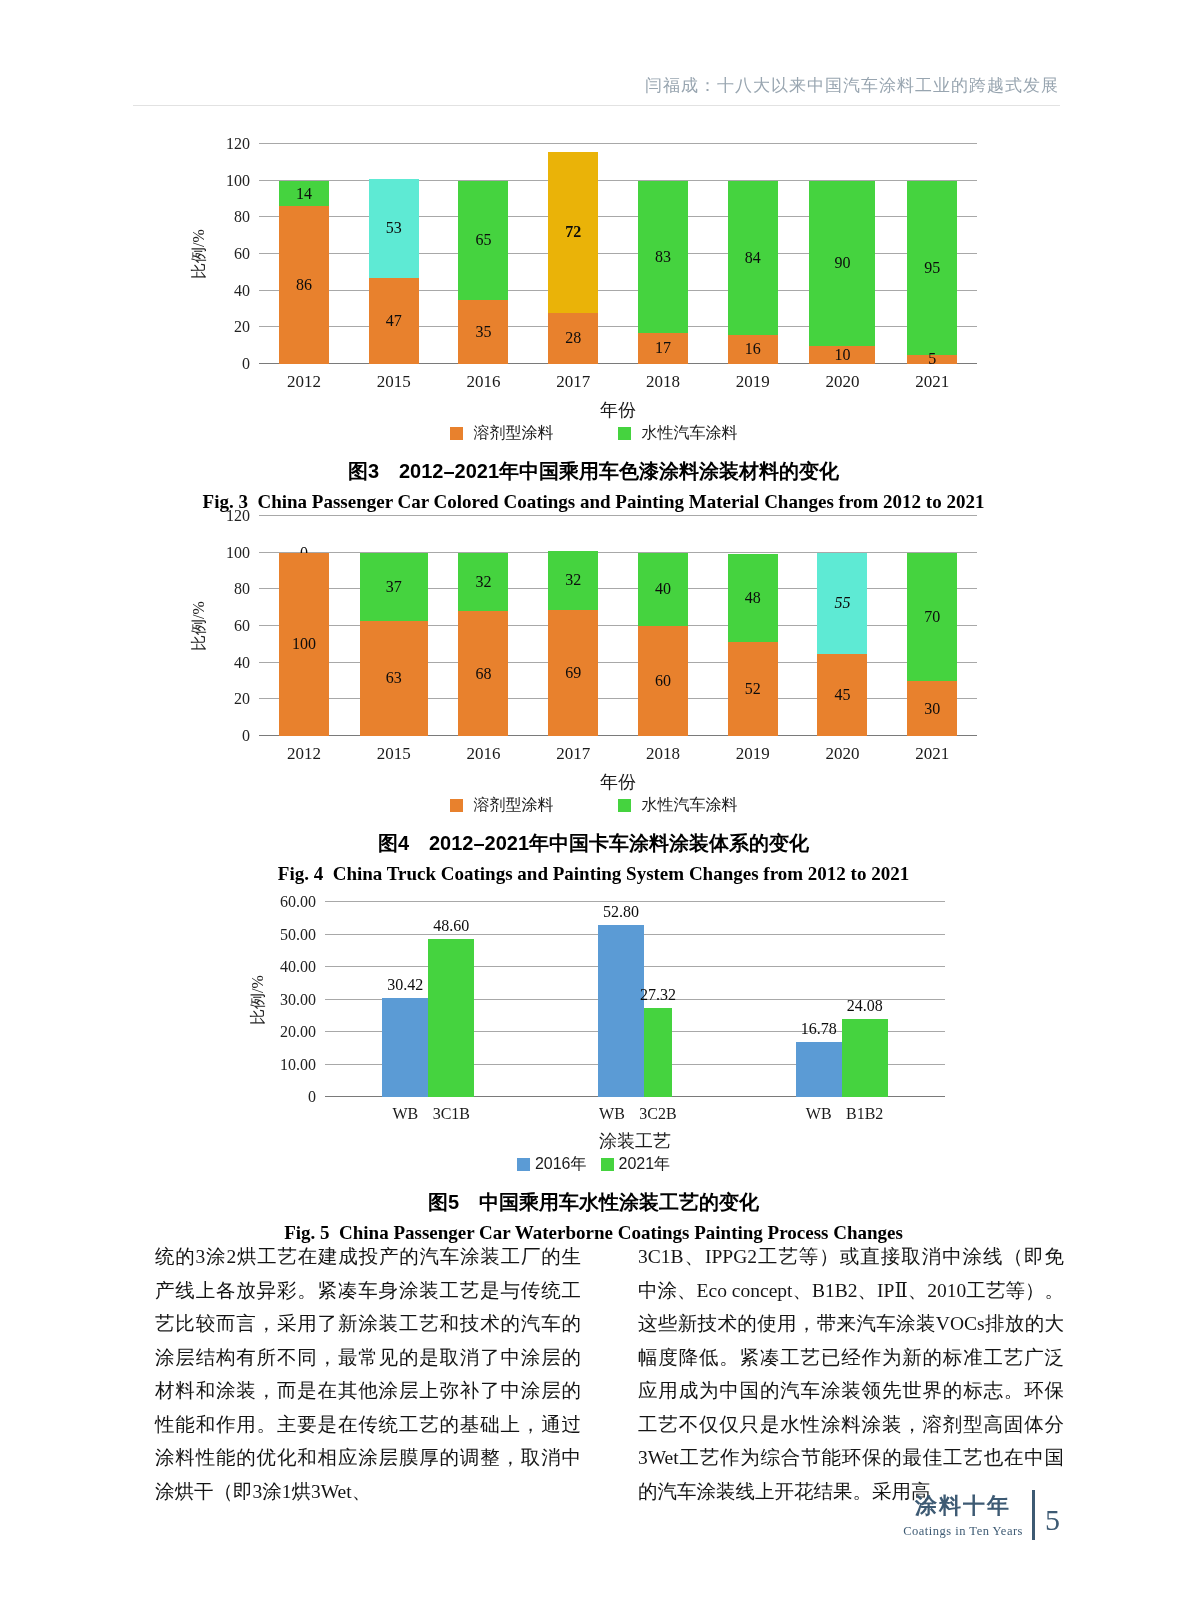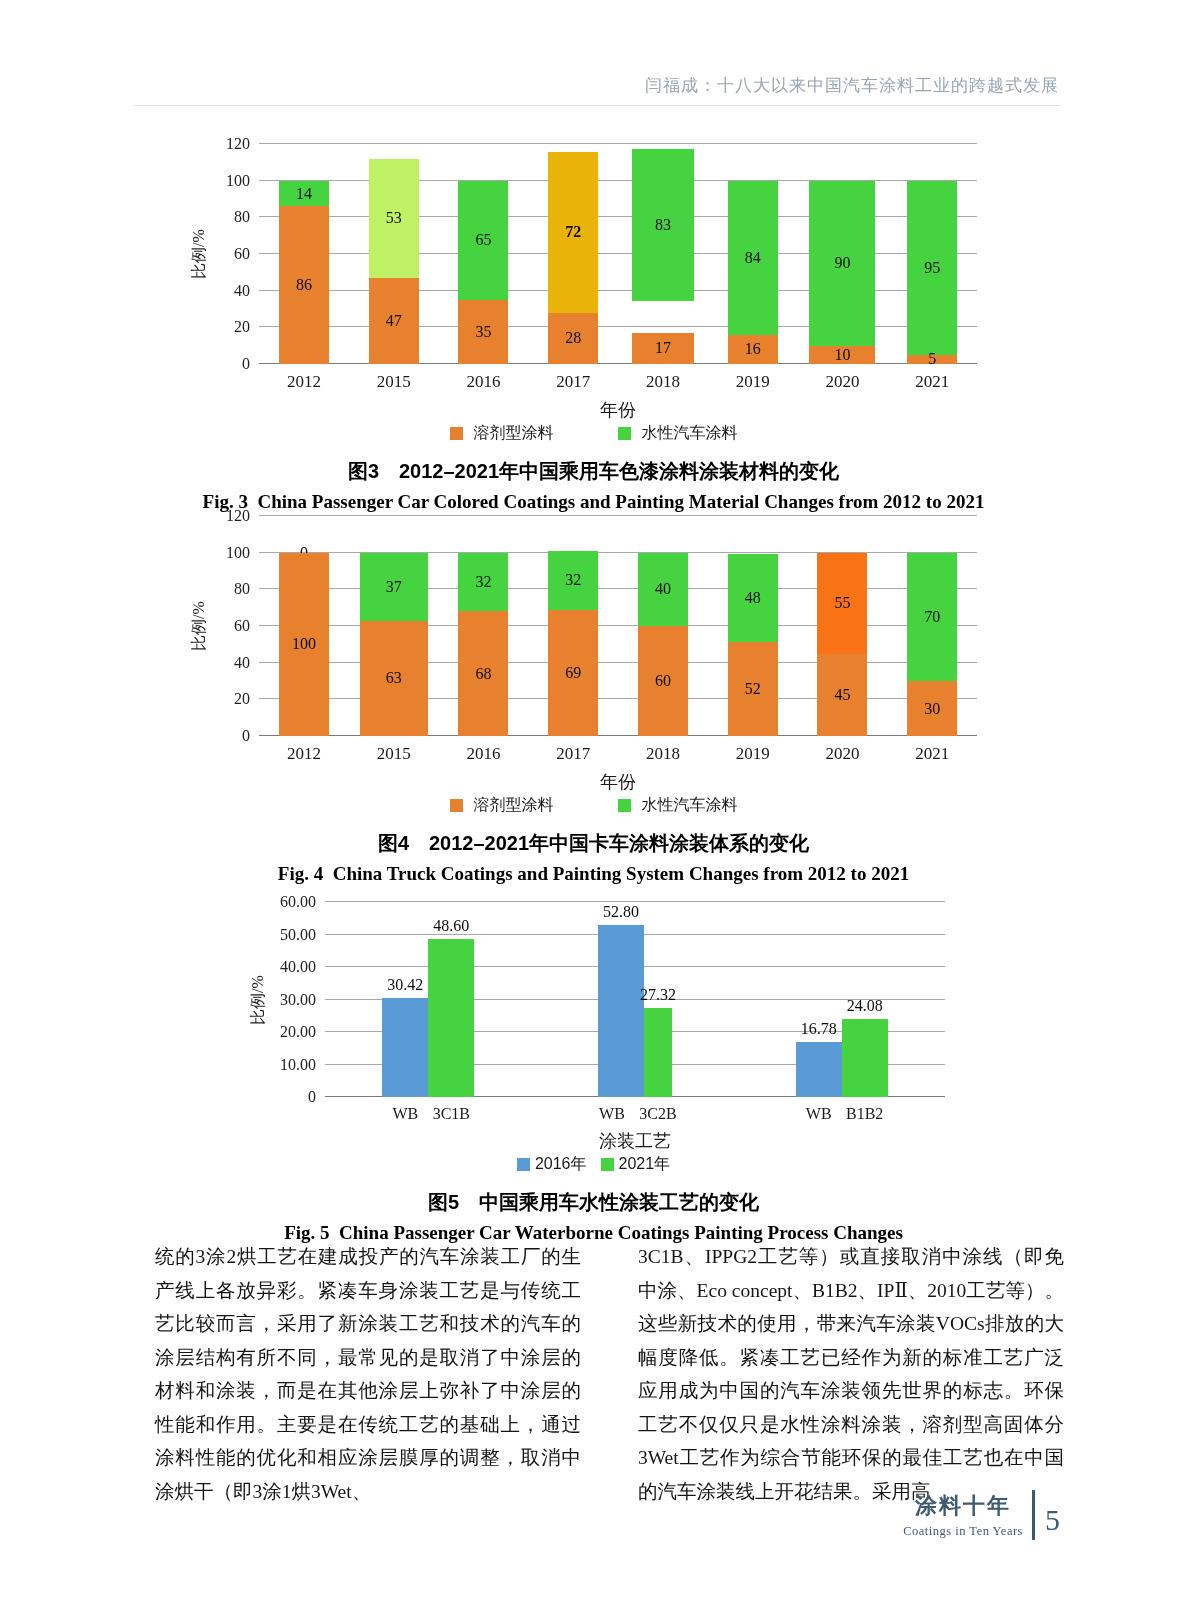--- a/index.html
+++ b/index.html
@@ -139,21 +139,21 @@
                   <div class="seg" style="height: 25.6667px; background: rgb(69, 211, 63);">
                     <div class="vlabel">14</div>
                   </div>
                   <div class="seg" style="height: 157.667px; background: rgb(232, 129, 45);">
                     <div class="vlabel">86</div>
                   </div>
                 </div>
               </div>
               <div class="bcol">
                 <div class="bar" style="width: 50px;">
-                  <div class="seg" style="height: 119px; background: #bef264;">
+                  <div class="seg" style="height: 99px; background: #5eead4;">
                     <div class="vlabel">53</div>
                   </div>
                   <div class="seg" style="height: 86.1667px; background: rgb(232, 129, 45);">
                     <div class="vlabel">47</div>
                   </div>
                 </div>
               </div>
               <div class="bcol">
                 <div class="bar" style="width: 50px;">
                   <div class="seg" style="height: 119.167px; background: rgb(69, 211, 63);">
@@ -168,21 +168,21 @@
                 <div class="bar" style="width: 50px;">
                   <div class="seg" style="height: 161px; background: #eab308; font-weight: bold;">
                     <div class="vlabel">72</div>
                   </div>
                   <div class="seg" style="height: 51.3333px; background: rgb(232, 129, 45);">
                     <div class="vlabel">28</div>
                   </div>
                 </div>
               </div>
               <div class="bcol">
-                <div class="bar" style="width: 62px; gap: 32px;">
+                <div class="bar" style="width: 50px;">
                   <div class="seg" style="height: 152.167px; background: rgb(69, 211, 63);">
                     <div class="vlabel">83</div>
                   </div>
                   <div class="seg" style="height: 31.1667px; background: rgb(232, 129, 45);">
                     <div class="vlabel">17</div>
                   </div>
                 </div>
               </div>
               <div class="bcol">
                 <div class="bar" style="width: 50px;">
@@ -322,21 +322,21 @@
                   <div class="seg" style="height: 88px; background: rgb(69, 211, 63);">
                     <div class="vlabel">48</div>
                   </div>
                   <div class="seg" style="height: 94px; background: rgb(232, 129, 45);">
                     <div class="vlabel">52</div>
                   </div>
                 </div>
               </div>
               <div class="bcol">
                 <div class="bar" style="width: 50px;">
-                  <div class="seg" style="height: 100.833px; background: #f97316;">
+                  <div class="seg" style="height: 100.833px; background: #5eead4; font-style: italic;">
                     <div class="vlabel">55</div>
                   </div>
                   <div class="seg" style="height: 82.5px; background: rgb(232, 129, 45);">
                     <div class="vlabel">45</div>
                   </div>
                 </div>
               </div>
               <div class="bcol">
                 <div class="bar" style="width: 50px;">
                   <div class="seg" style="height: 128.333px; background: rgb(69, 211, 63);">

